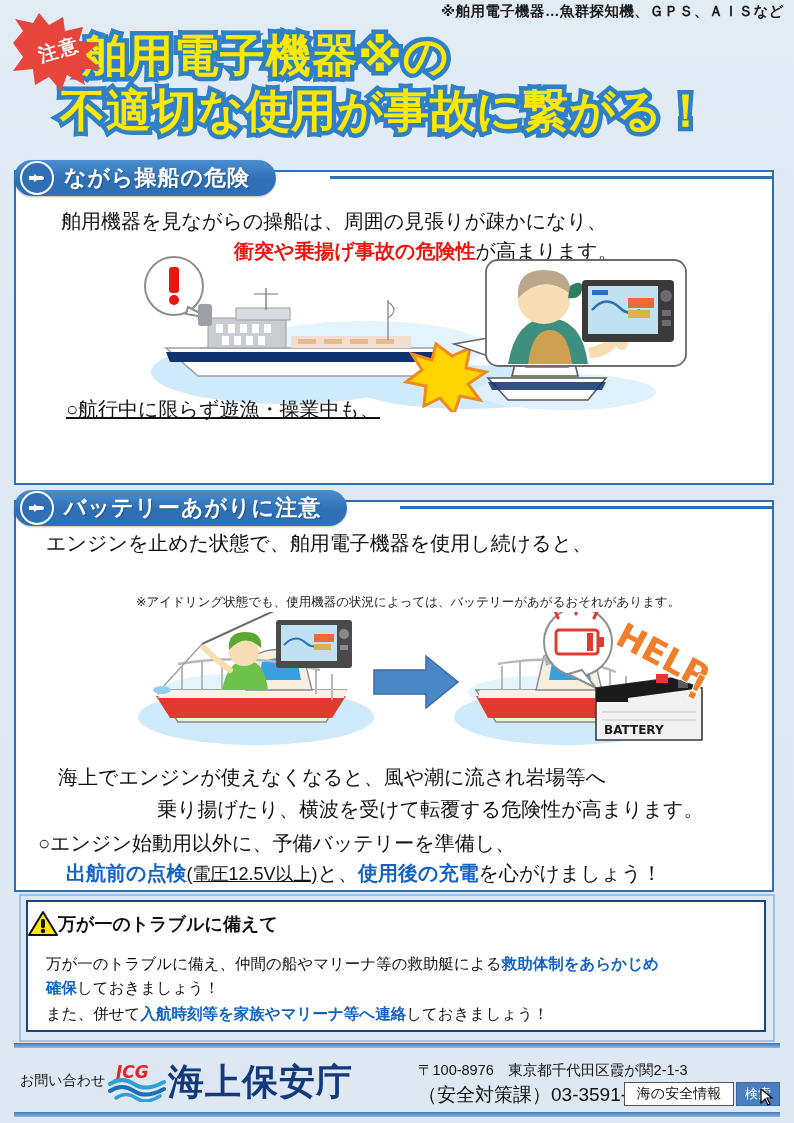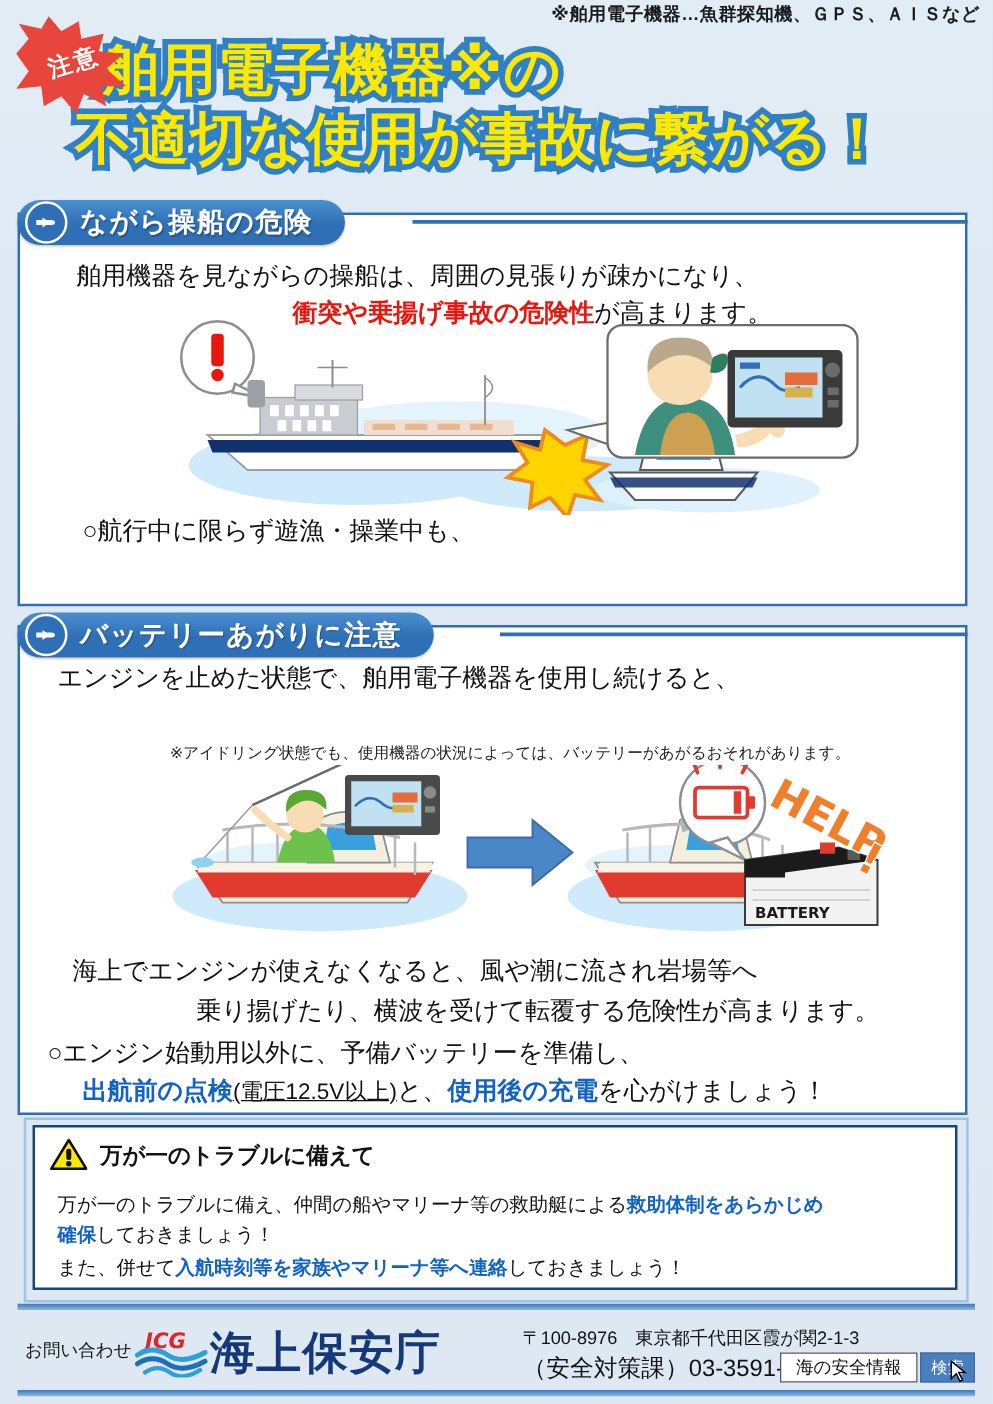--- a/index.html
+++ b/index.html
@@ -78,42 +78,42 @@
 
   
   .btxt{font-size:20px;color:#111;line-height:1.35;white-space:nowrap;}
   .red{color:#e8160c;font-weight:bold;}
   .blue{color:#1263c4;font-weight:bold;}
   .note{font-size:12.5px;color:#222;white-space:nowrap;}
   .uline{text-decoration:underline;}
 
   .t-s1-l1{position:absolute;left:45px;top:36px;}
   .t-s1-l2{position:absolute;left:218px;top:66px;}
-  .t-s1-l3{position:absolute;left:50px;top:240px;}
+  .t-s1-l3{position:absolute;left:50px;top:224px;text-decoration:underline;}
   .t-s1-l4{position:absolute;left:215px;top:272px;}
 
   .t-s2-l1{position:absolute;left:30px;top:28px;}
   .t-s2-l2{position:absolute;left:110px;top:58px;}
   .t-s2-note{position:absolute;left:120px;top:92px;}
   .t-s2-l3{position:absolute;left:42px;top:262px;}
   .t-s2-l4{position:absolute;left:108px;top:294px;margin-left:33px;}
   .t-s2-l5{position:absolute;left:22px;top:328px;}
   .t-s2-l6{position:absolute;left:50px;top:358px;}
 
   
   .ill{position:absolute;}
 
   
   .warnbox{
     position:absolute;left:26px;top:900px;width:740px;height:132px;
     background:#ffffff;border:2px solid #17457f;box-sizing:border-box;
   }
   .warnbox .outer{position:absolute;left:-9px;top:-8px;width:756px;height:148px;
      border:2px solid #9ec3e8;box-sizing:border-box;}
-  .wb-head{position:absolute;left:12px;top:8px;display:flex;align-items:center;gap:10px;}
+  .wb-head{position:absolute;left:0;top:8px;display:flex;align-items:center;}
   .wb-head .htxt{font-size:18px;font-weight:bold;color:#111;}
   .wb-l1{position:absolute;left:18px;top:52px;font-size:15.5px;color:#111;white-space:nowrap;}
   .wb-l2{position:absolute;left:18px;top:76px;font-size:15.5px;color:#111;white-space:nowrap;}
   .wb-l3{position:absolute;left:18px;top:102px;font-size:15.5px;color:#111;white-space:nowrap;}
 
   
   .frule{position:absolute;left:14px;width:766px;height:5px;
     background:linear-gradient(180deg,#3c78bd,#8fb8de);}
   .fr-top{top:1043px;}
   .fr-bot{top:1112px;}

